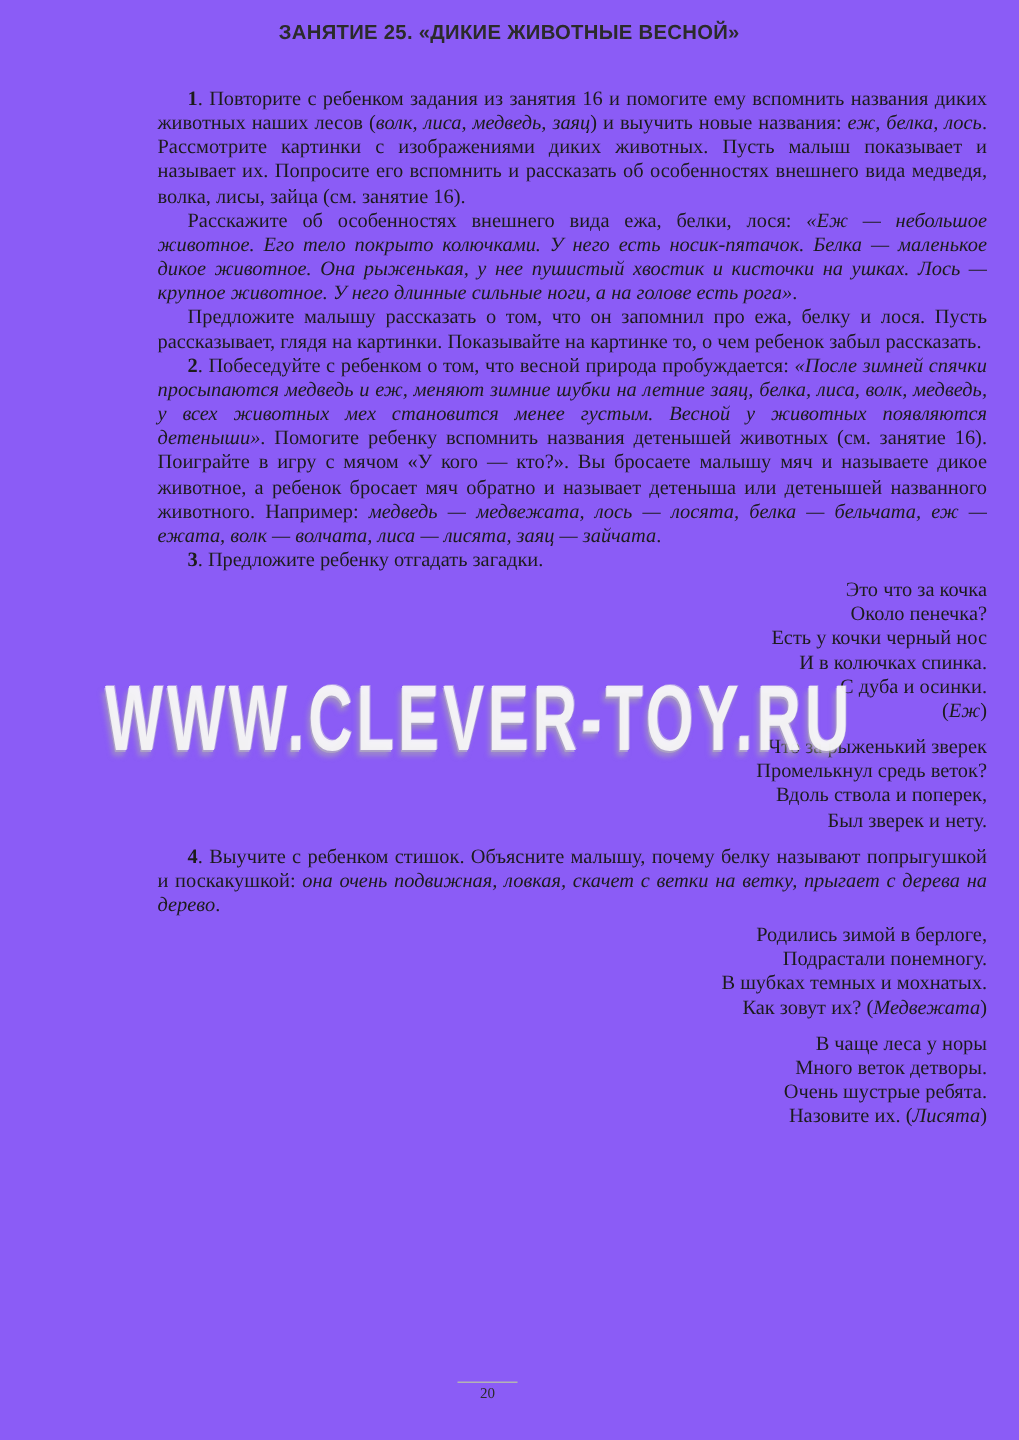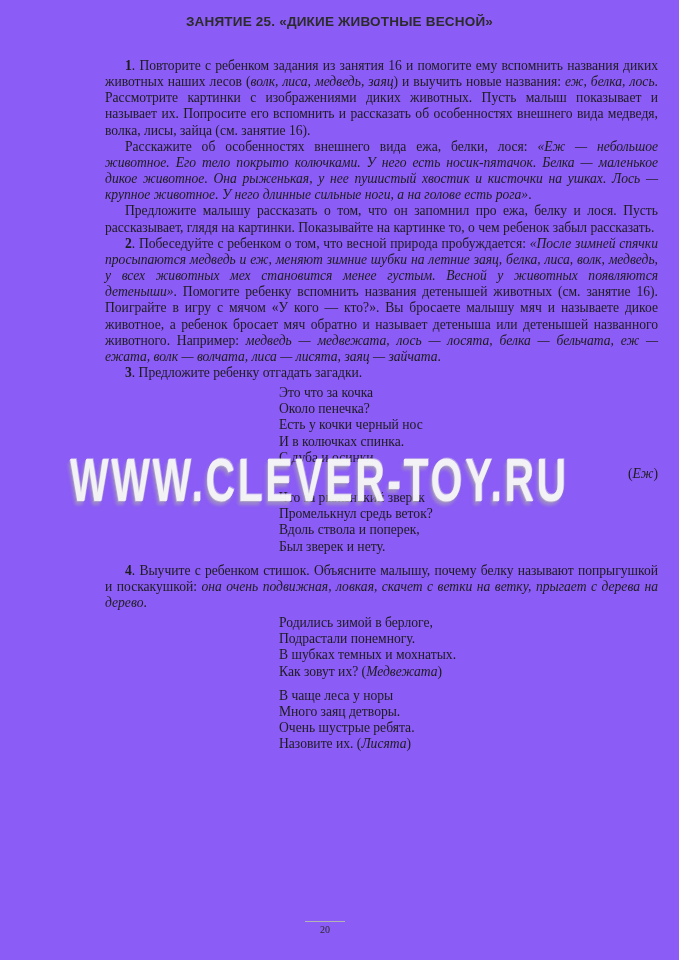--- a/index.html
+++ b/index.html
@@ -30,21 +30,21 @@
     margin-left:27px;
   }
   .para { margin:0; text-indent:20px; }
   .para .bold { font-weight:bold; }
   .para .italic { font-style:italic; }
   .poem {
     margin:4px 0 8px 174px;
     text-align:left;
     text-indent:0;
   }
-  .poem-line { white-space:nowrap; }
+  .poem-line { white-space:nowrap;text-align:right; }
   .poem-answer { margin-left:136px;text-align:right; }
   .italic { font-style:italic; }
   .watermark {
     position:absolute;
     top:444px; left:70px;
     font-family:"Liberation Sans", sans-serif;
     font-weight:bold;
     font-size:62px;
     letter-spacing:4px;
     white-space:nowrap;
@@ -96,21 +96,21 @@
       </div>
       <p class="para"><span class="bold">4</span><span class="normal">. Выучите с ребенком стишок. Объясните малышу, почему белку называют попрыгушкой и поскакушкой: </span><span class="italic">она очень подвижная, ловкая, скачет с ветки на ветку, прыгает с дерева на дерево</span><span class="normal">.</span></p>
       <div class="poem">
         <div class="poem-line">Родились зимой в берлоге,</div>
         <div class="poem-line">Подрастали понемногу.</div>
         <div class="poem-line">В шубках темных и мохнатых.</div>
         <div class="poem-line">Как зовут их? (<span class="italic">Медвежата</span>)</div>
       </div>
       <div class="poem">
         <div class="poem-line">В чаще леса у норы</div>
-        <div class="poem-line">Много заяц детворы.</div>
+        <div class="poem-line">Много веток детворы.</div>
         <div class="poem-line">Очень шустрые ребята.</div>
         <div class="poem-line">Назовите их. (<span class="italic">Лисята</span>)</div>
       </div>
     </div>
 
   <div class="watermark">WWW.CLEVER-TOY.RU</div>
 
   <div class="footer">
     <span>20</span>
   </div>

